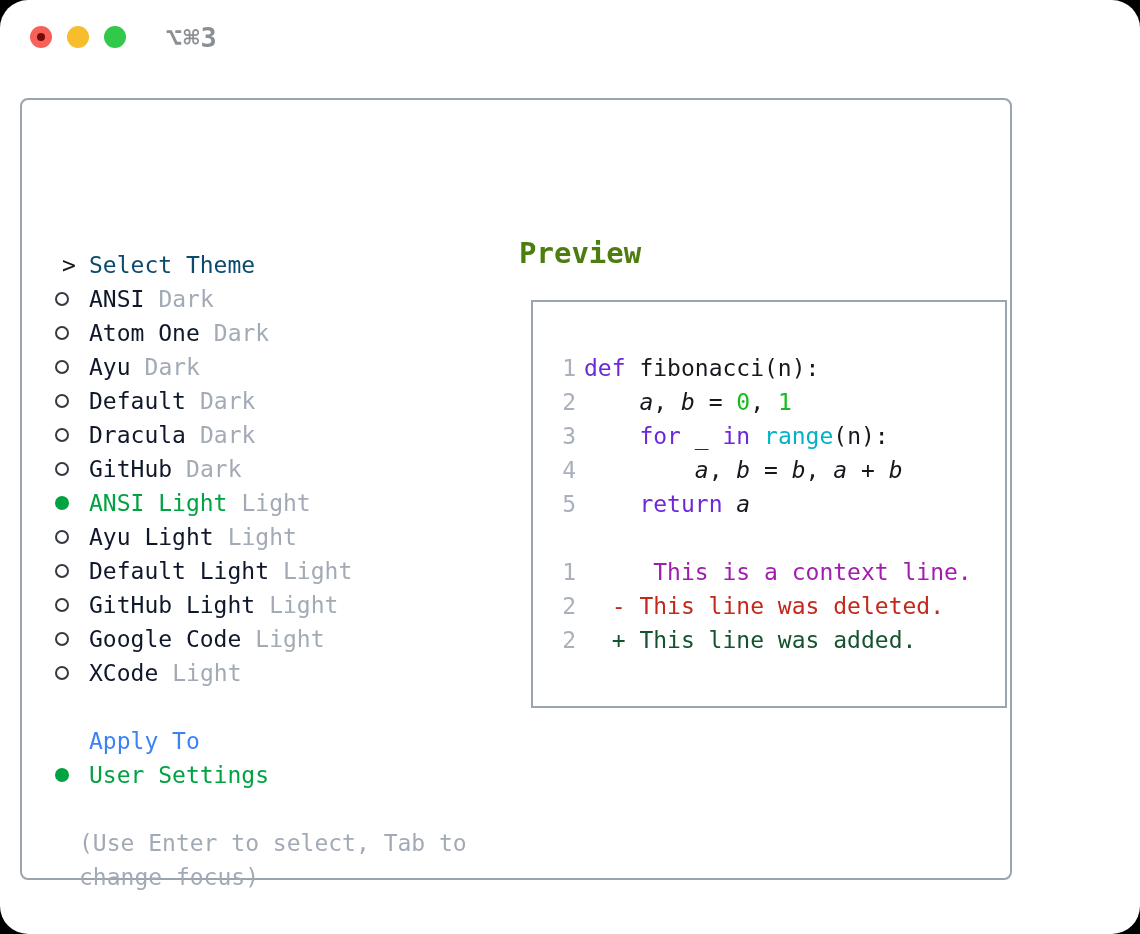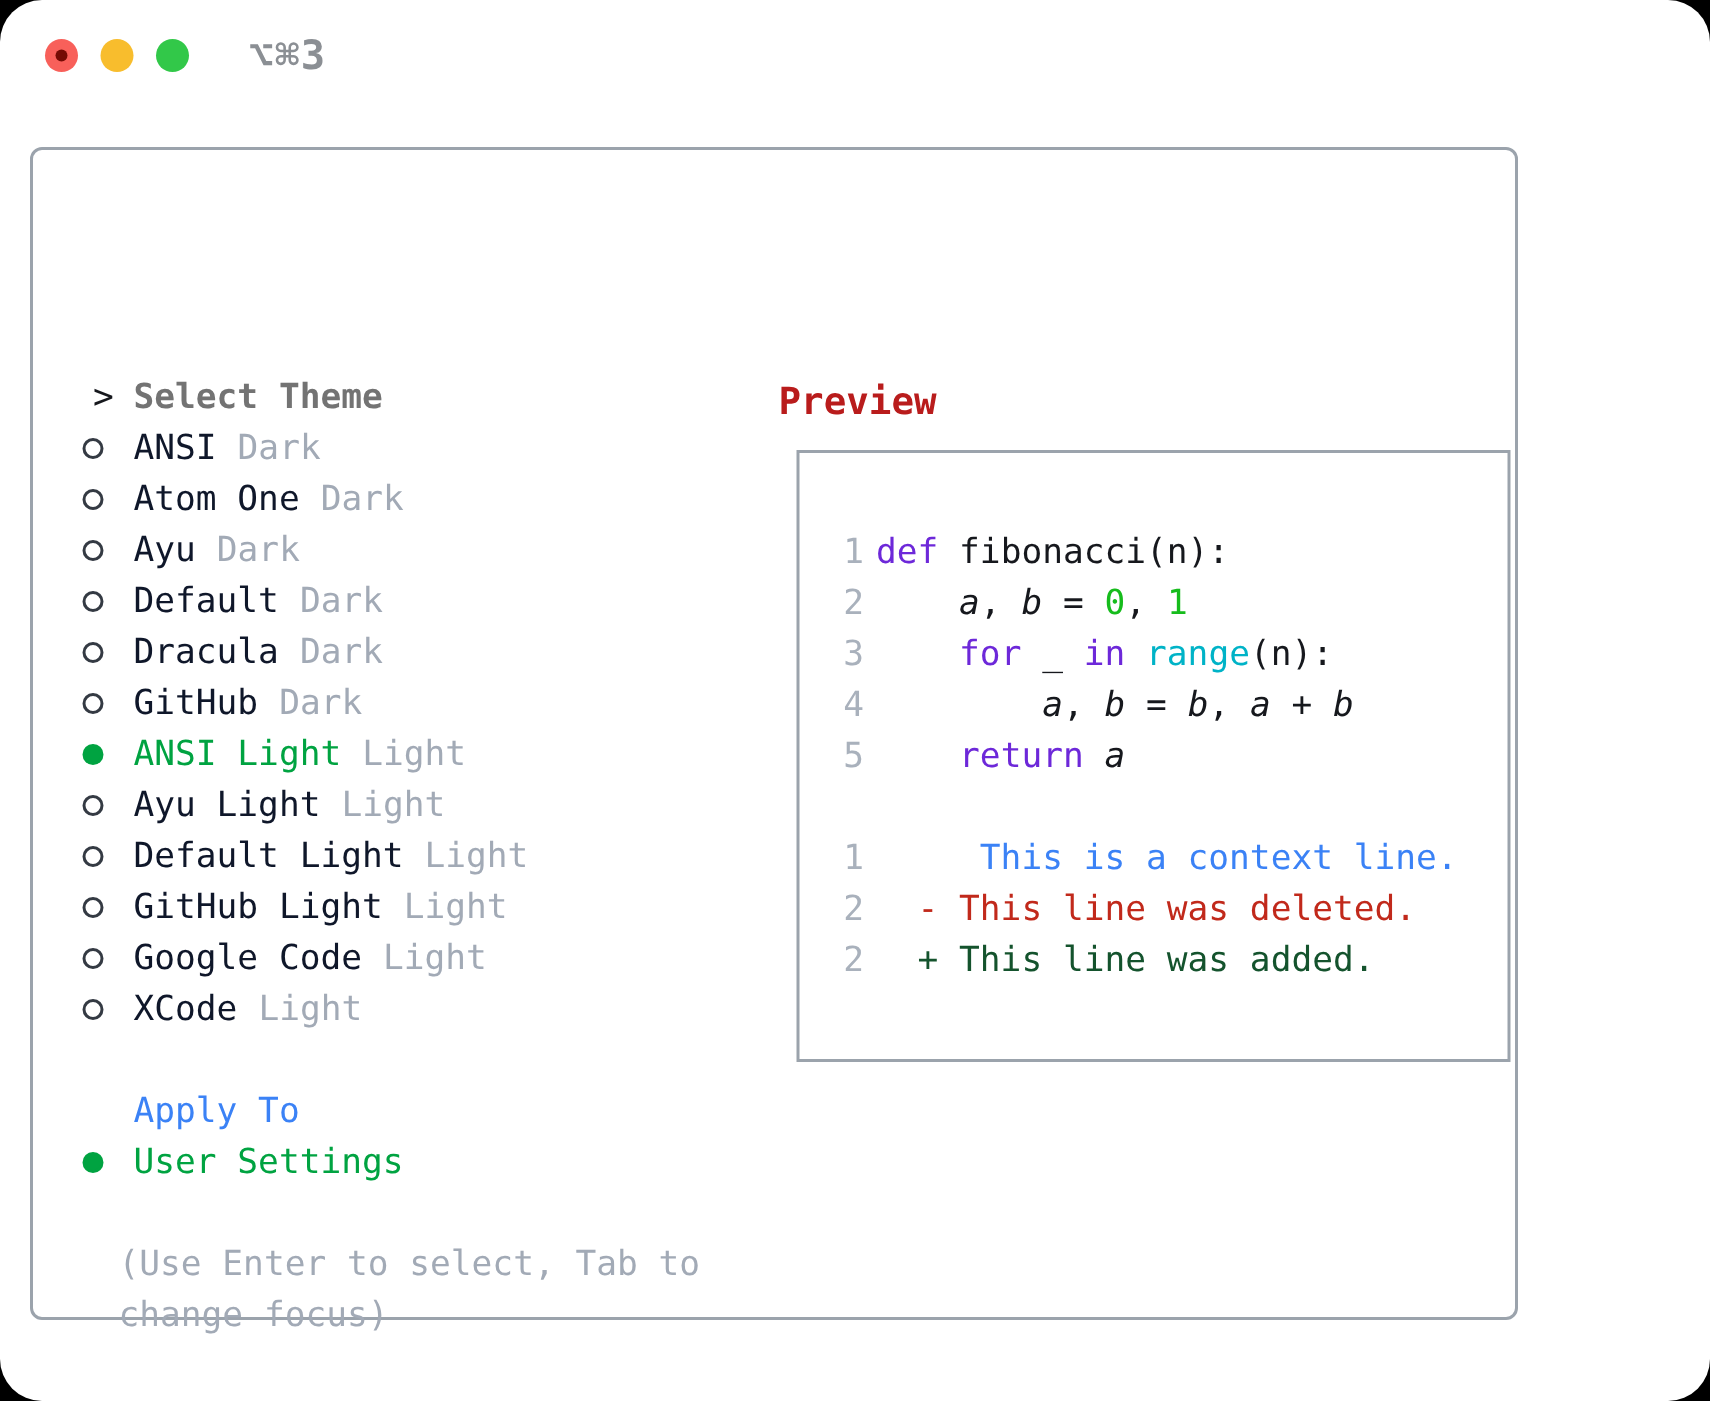--- a/index.html
+++ b/index.html
@@ -80,38 +80,38 @@
     align-items: center;
   }
   .prompt { margin-left: 7px; color: #16181d; }
   .circle {
     width: 14px; height: 14px;
     border: 2px solid #343a43;
     border-radius: 50%;
     box-sizing: border-box;
   }
   .circle.filled { background: #00a341; border-color: #00a341; }
-  .title-text { font-weight: bold; color: #737373; }
+  .title-text { font-weight: normal; color: #0c4a6e; }
   .label { color: #0f172a; }
   .label.sel { color: #00a341; }
   .tag { color: #a2aab6; margin-left: 14px; text-align: center; }
   .spacer { height: 34px; }
   .help {
     margin-left: 24px;
     width: 445px;
     color: #a2aab6;
   }
   
   .preview-title {
     position: absolute;
-    left: 497px; top: 151px;
+    left: 497px; top: 136px;
     height: 34px; line-height: 34px;
-    font-size: 25px;
+    font-size: 29px;
     font-weight: bold;
-    color: #b91c1c;
+    color: #4d7c0f;
   }
   .preview-box {
     position: absolute;
     left: 509px; top: 200px;
     width: 476px; height: 408px;
     border: 2px solid #9ba3ac;
     box-sizing: border-box;
     padding: 49px 0 0 8px;
     overflow: hidden;
   }
@@ -123,21 +123,21 @@
     white-space: pre;
     color: #16181d;
   }
   .lineno { width: 35px; flex: none; text-align: right; color: #a9b1bc; }
   .code-text { margin-left: 8px; white-space: pre; }
   .tok-kw      { color: #6d28d9; }
   .tok-builtin { color: #00b3c7; }
   .tok-num     { color: #16bc1c; }
   .tok-var     { color: #16181d; font-style: italic; }
   .tok-plain   { color: #16181d; }
-  .tok-context { color: #3b82f6; }
+  .tok-context { color: #a21caf; }
   .tok-deleted { color: #c1291b; }
   .tok-added   { color: #14532d; text-align: center; }
 </style>
 </head>
 <body>
 
 <div class="window">
 
   <div class="traffic">
     <div class="light red">

